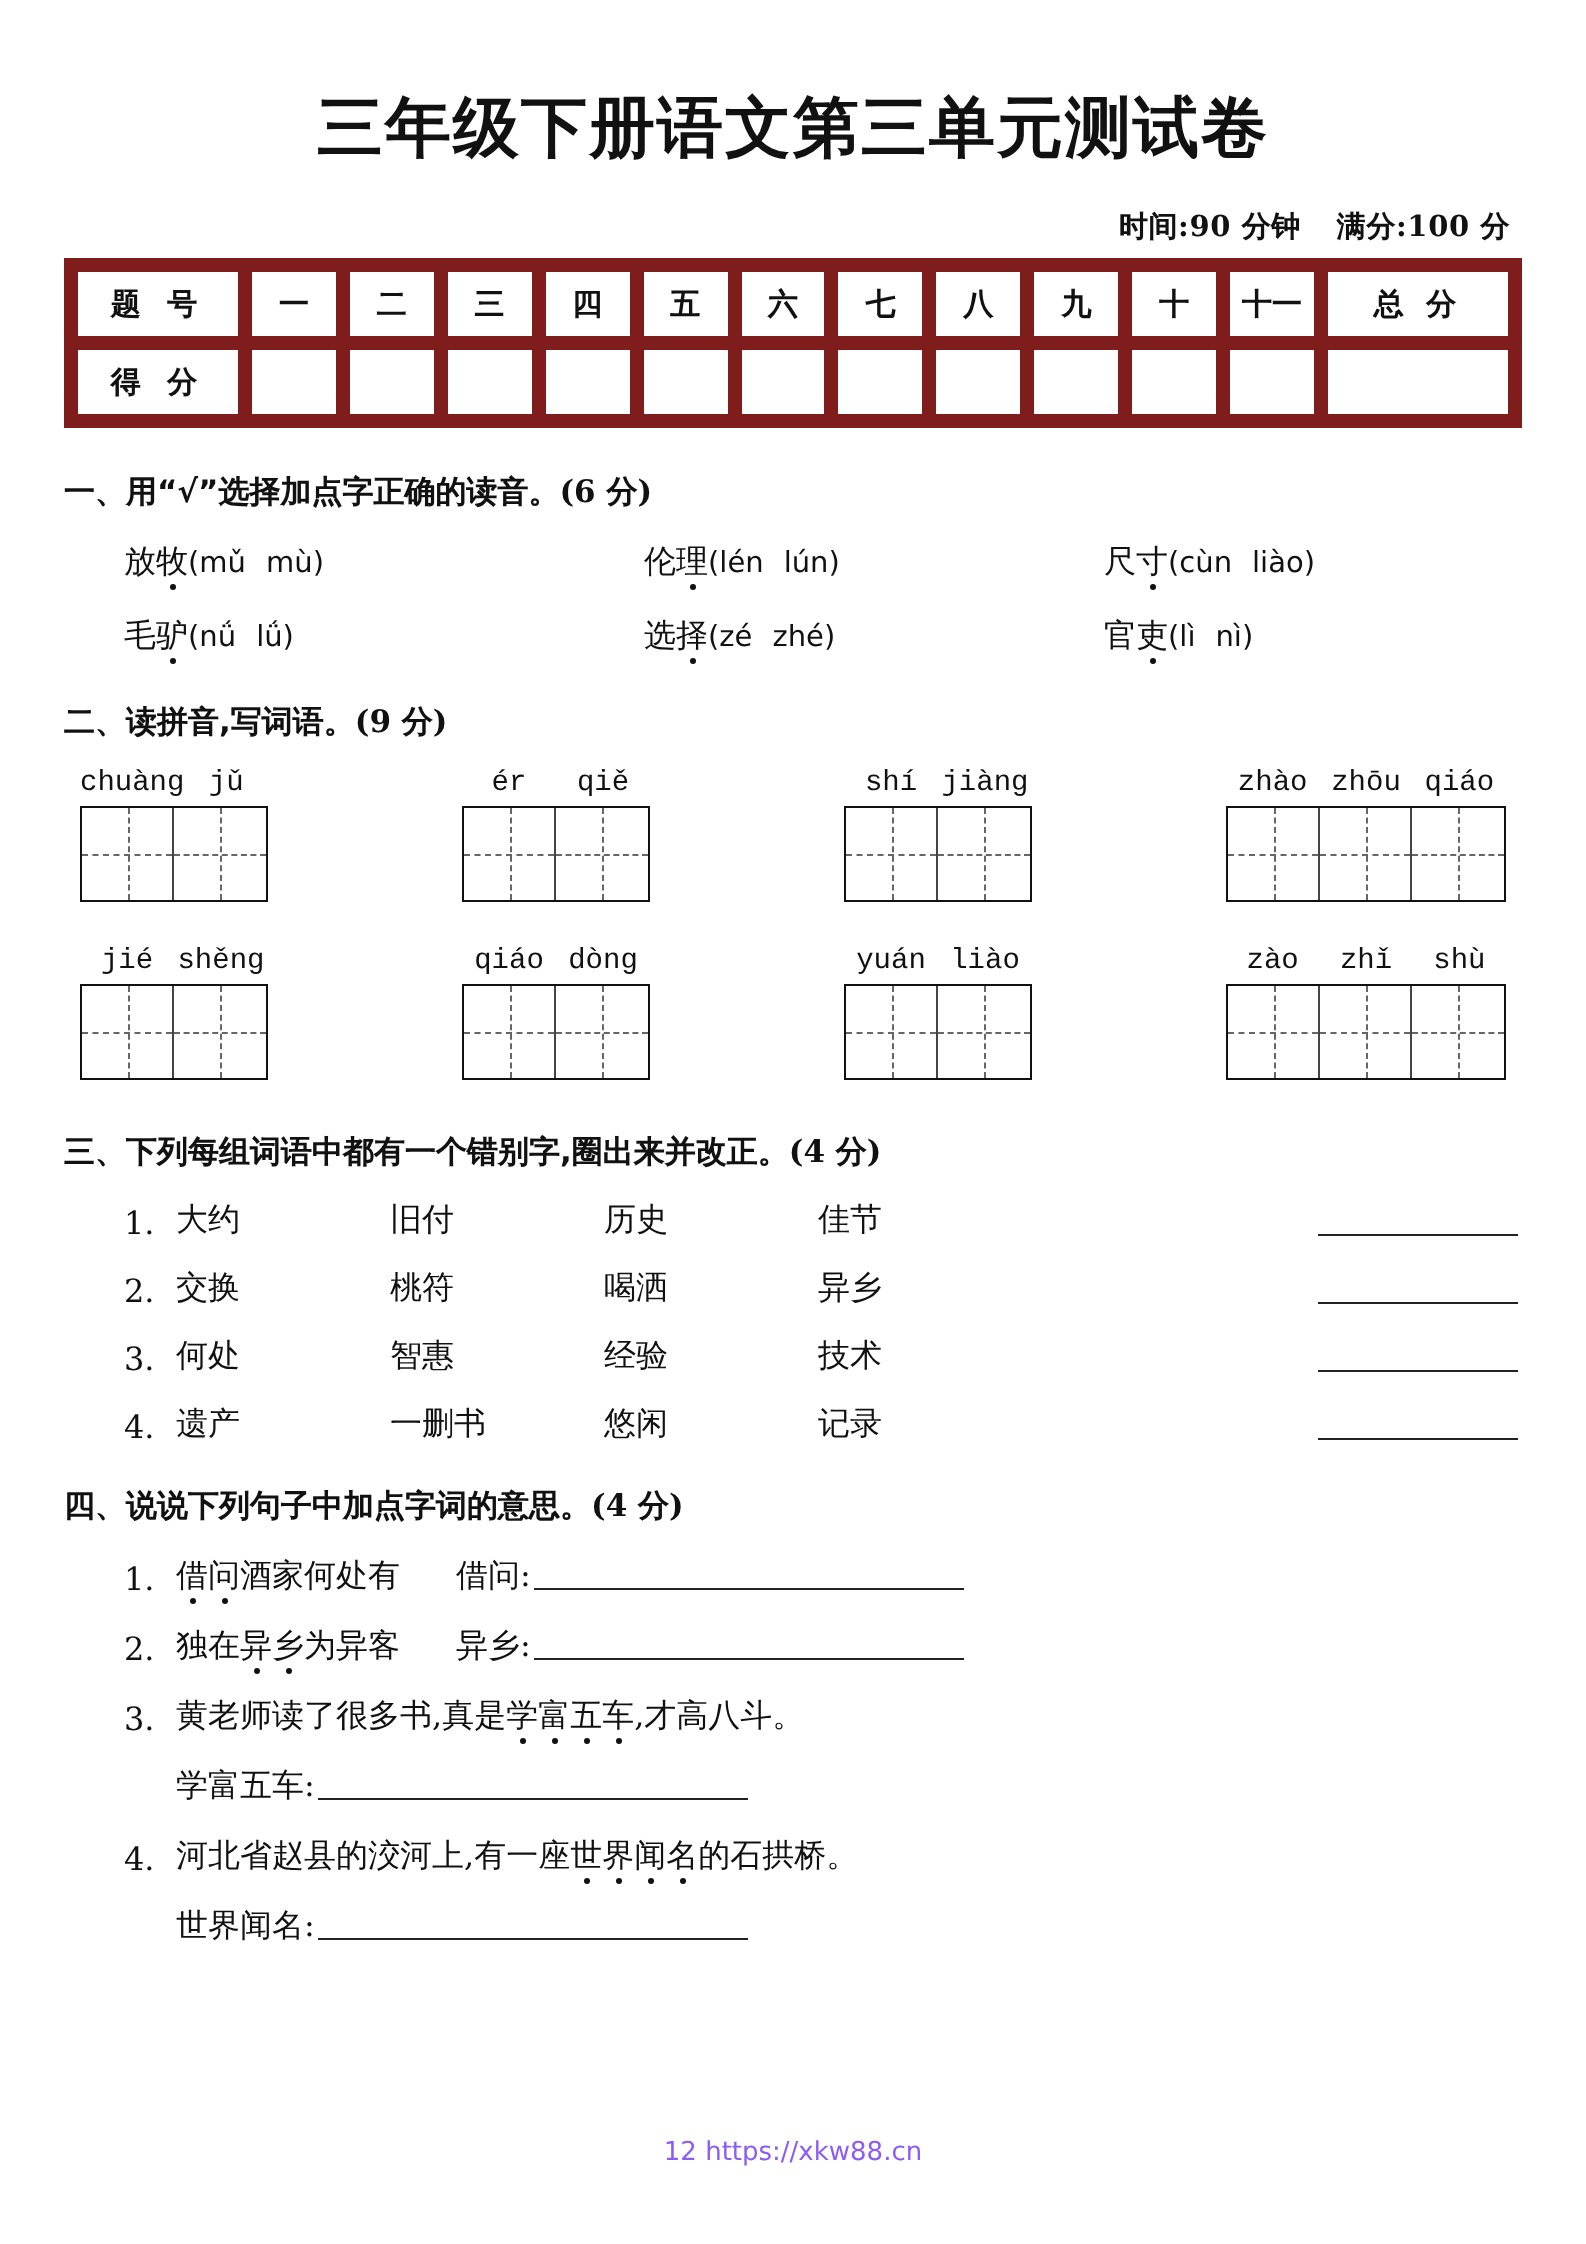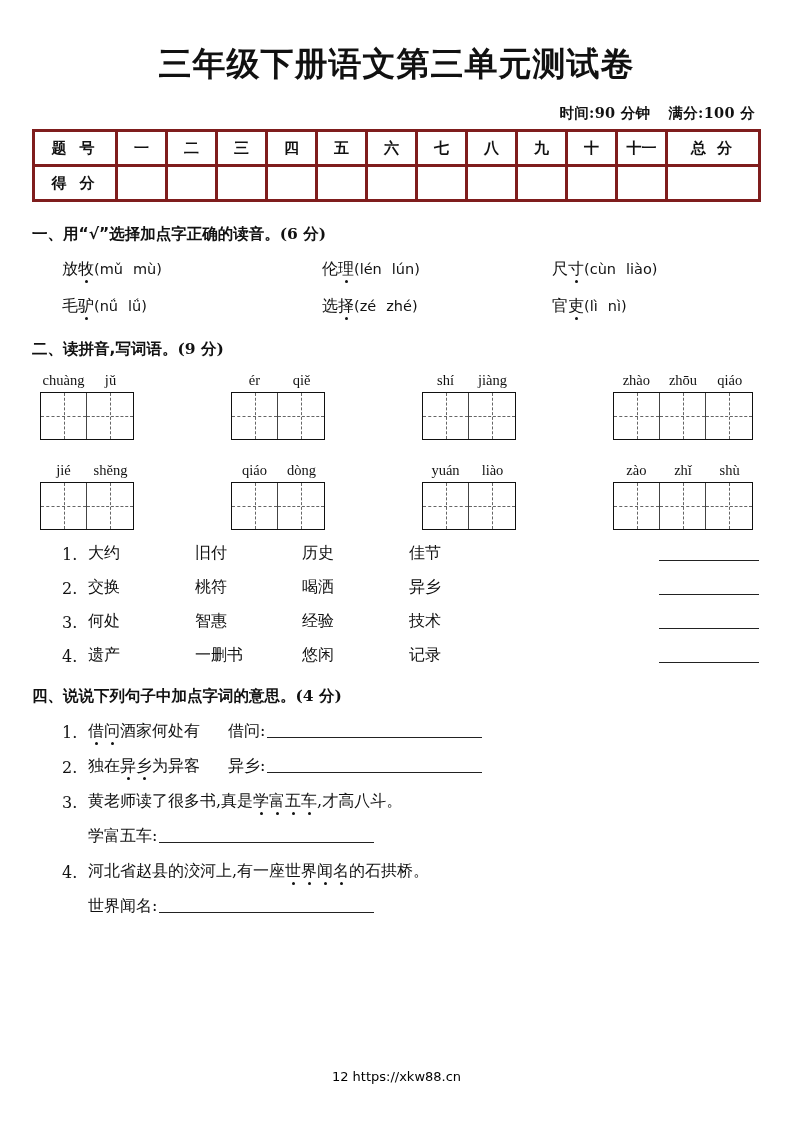--- a/index.html
+++ b/index.html
@@ -47,21 +47,21 @@
   .meta-line .meta-gap { display:inline-block; width: 18px; }
 
   
   table.score-table {
     border-collapse: collapse;
     width: 100%;
     margin-top: 6px;
     table-layout: fixed;
   }
   table.score-table td {
-    border: 3px solid #7f1d1d;
+    border: 7px solid #7f1d1d;
     height: 30px;
     text-align: center;
     vertical-align: middle;
     font-size: 15px;
     font-weight: bold;
     font-family: "DejaVu Serif", "Liberation Serif", serif;
   }
   table.score-table td.label-cell { width: 78px; letter-spacing: 4px; }
   table.score-table td.total-cell { width: 88px; letter-spacing: 3px; }
 
@@ -118,21 +118,21 @@
     margin-top: 12px;
     padding-left: 8px;
   }
   .tz-group {
     display: flex;
     flex-direction: column;
     align-items: flex-start;
   }
   .tz-pinyin {
     display: flex;
-    font-family: Liberation Serif, serif;
+    font-family: Liberation Mono, monospace;
     font-size: 14.5px;
     margin-bottom: 3px;
     width: 100%;
   }
   .tz-pinyin span {
     flex: 1 1 0;
     text-align: center;
     white-space: nowrap;
   }
   .tz-boxes {
@@ -212,21 +212,21 @@
 
   
   .footer {
     position: absolute;
     left: 0;
     right: 0;
     bottom: 18px;
     text-align: center;
     font-family: "DejaVu Sans", "Liberation Sans", sans-serif;
     font-size: 13px;
-    color: #000000;
+    color: #8b5cf6;
   }
 </style>
 </head>
 <body>
 
 <div class="page">
 
   <h1 class="title">三年级下册语文第三单元测试卷</h1>
 
   <div class="meta-line">
@@ -368,20 +368,21 @@
         <span>shù</span>
       </div>
       <div class="tz-boxes">
         <div class="tz-cell"></div>
         <div class="tz-cell"></div>
         <div class="tz-cell"></div>
       </div>
     </div>
   </div>
 
+  <div class="sec-head" style="margin-top:26px;"><span>三、</span><span>下列每组词语中都有一个错别字,圈出来并改正。</span><span class="pts">(4 分)</span></div>
 
   <div class="wc-row">
     <span class="wc-num">1.</span>
     <span class="wc-word">大约</span>
     <span class="wc-word">旧付</span>
     <span class="wc-word">历史</span>
     <span class="wc-word">佳节</span>
     <span class="wc-spacer"></span>
     <span class="wc-line"></span>
   </div>

